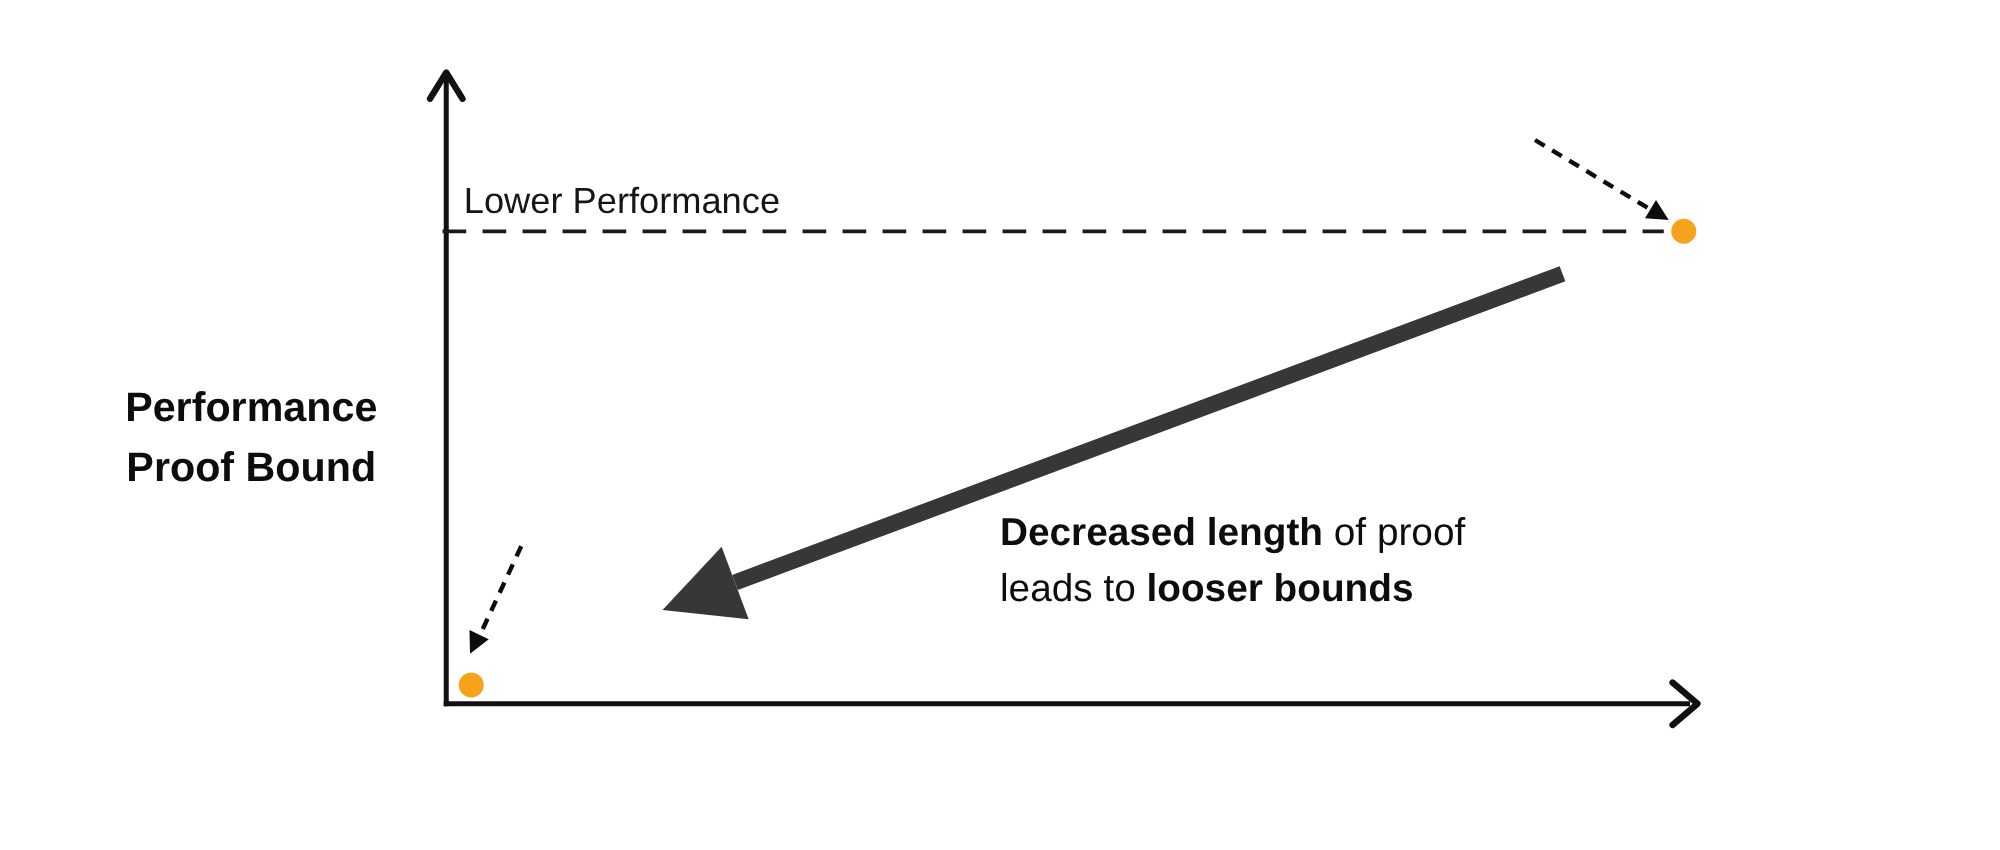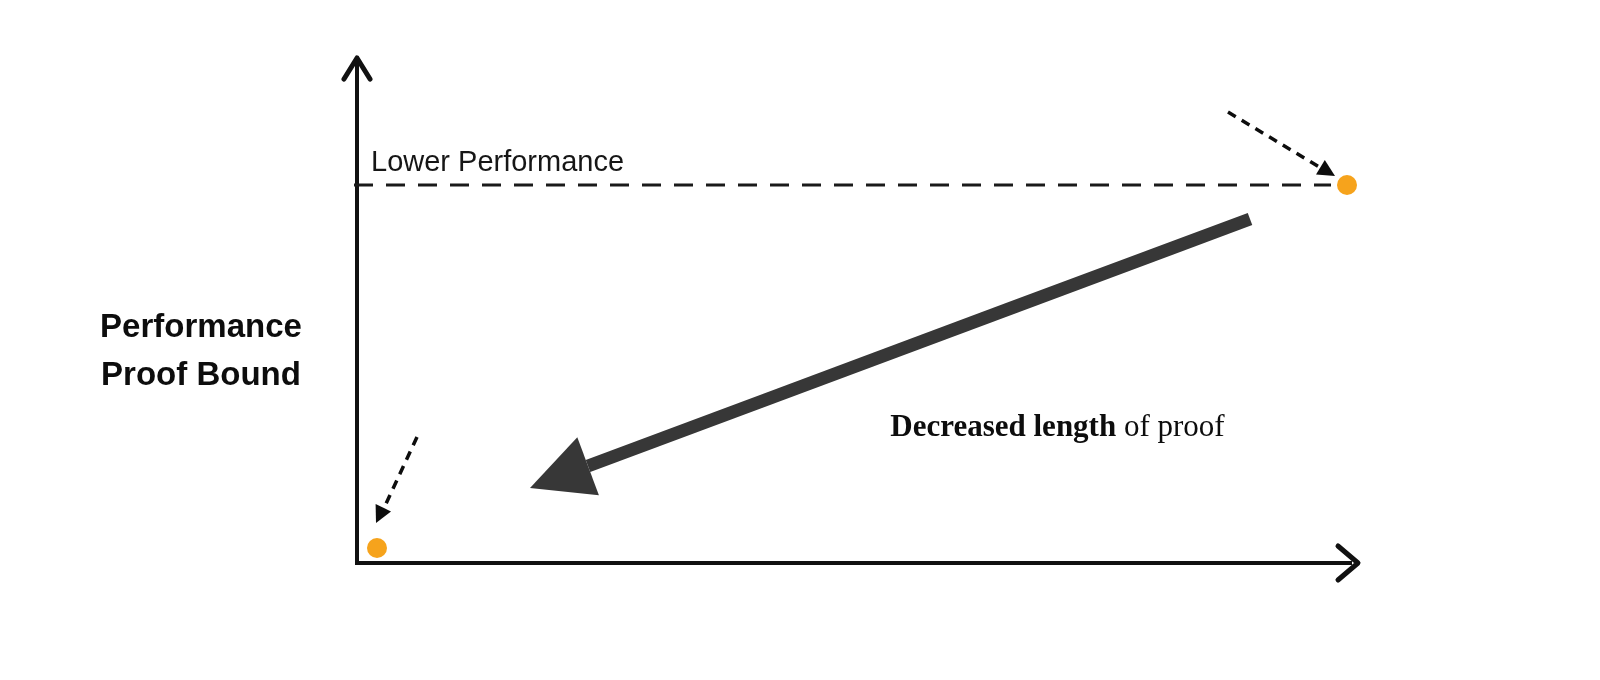--- a/index.html
+++ b/index.html
@@ -15,21 +15,21 @@
     font-family:"Liberation Sans",sans-serif;
     color:var(--color-ink);
   }
   .stage{position:relative;width:1600px;height:680px;overflow:hidden;}
   svg.layer{position:absolute;left:0;top:0;}
   .lbl{position:absolute;white-space:nowrap;line-height:1.15;}
   .small-label{font-size:29px;font-weight:400;color:#161616;}
   .axis-label{font-size:33px;font-weight:700;line-height:1.45;text-align:center;color:#0d0d0d;}
   .annotation{
     position:absolute;left:800px;top:404px;width:515px;
-    font-size:31px;line-height:1.45;text-align:center;color:#0d0d0d;font-family:Liberation Serif, serif;
+    font-size:31px;line-height:1.45;text-align:left;color:#0d0d0d;
   }
   .annotation b{font-weight:700;}
   .y-axis-label{left:75px;top:302px;width:252px;}
   .x-axis-label{left:650px;top:594px;width:415px;}
   .true-performance-label{left:371px;top:145px;}
   .brute-force-label{left:1089px;top:66px;}
   .trivial-label{left:385px;top:389px;}
 </style>
 </head>
 <body>
@@ -64,15 +64,16 @@
     <div>Proof Bound</div>
   </div>
 
 
   <div class="lbl small-label true-performance-label">Lower Performance</div>
 
 
 
   <div class="annotation">
     <div><b>Decreased length</b><span> of proof</span></div>
+    <div><span>leads to </span><b>looser bounds</b></div>
   </div>
 
 </div>
 
 </body></html>

